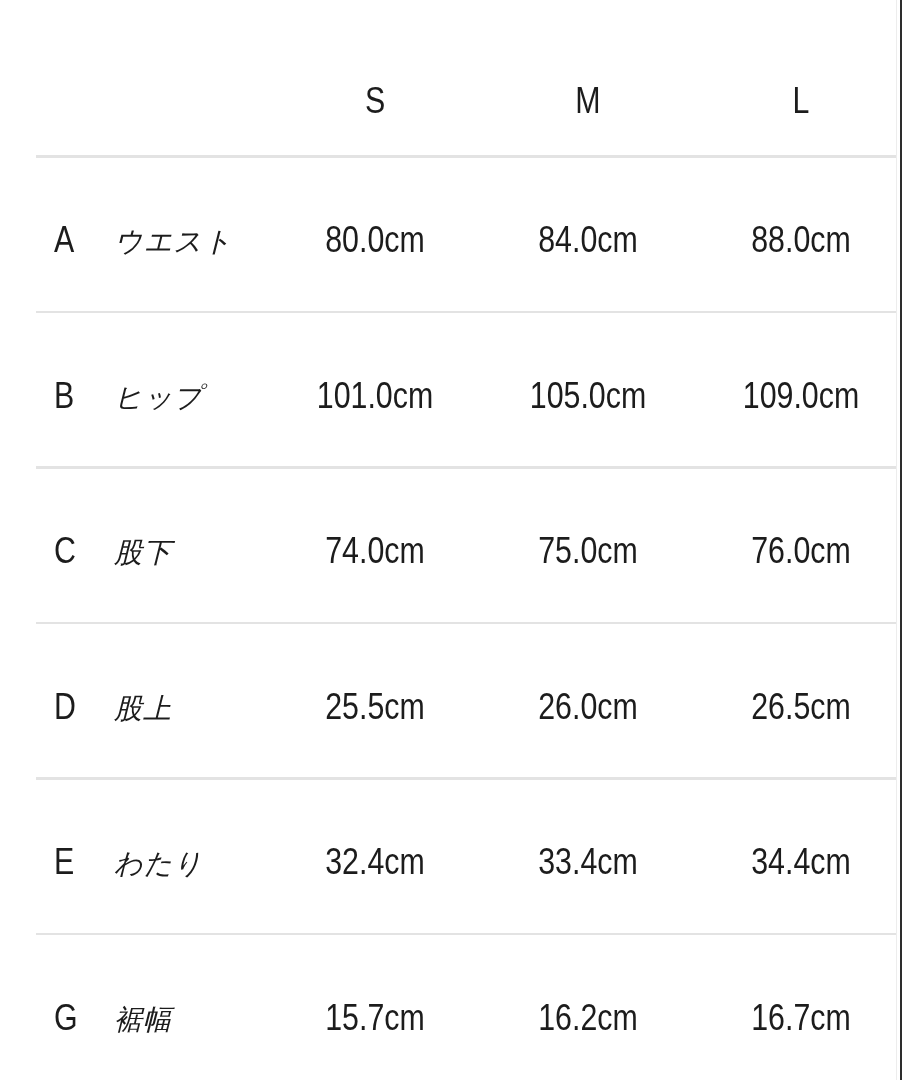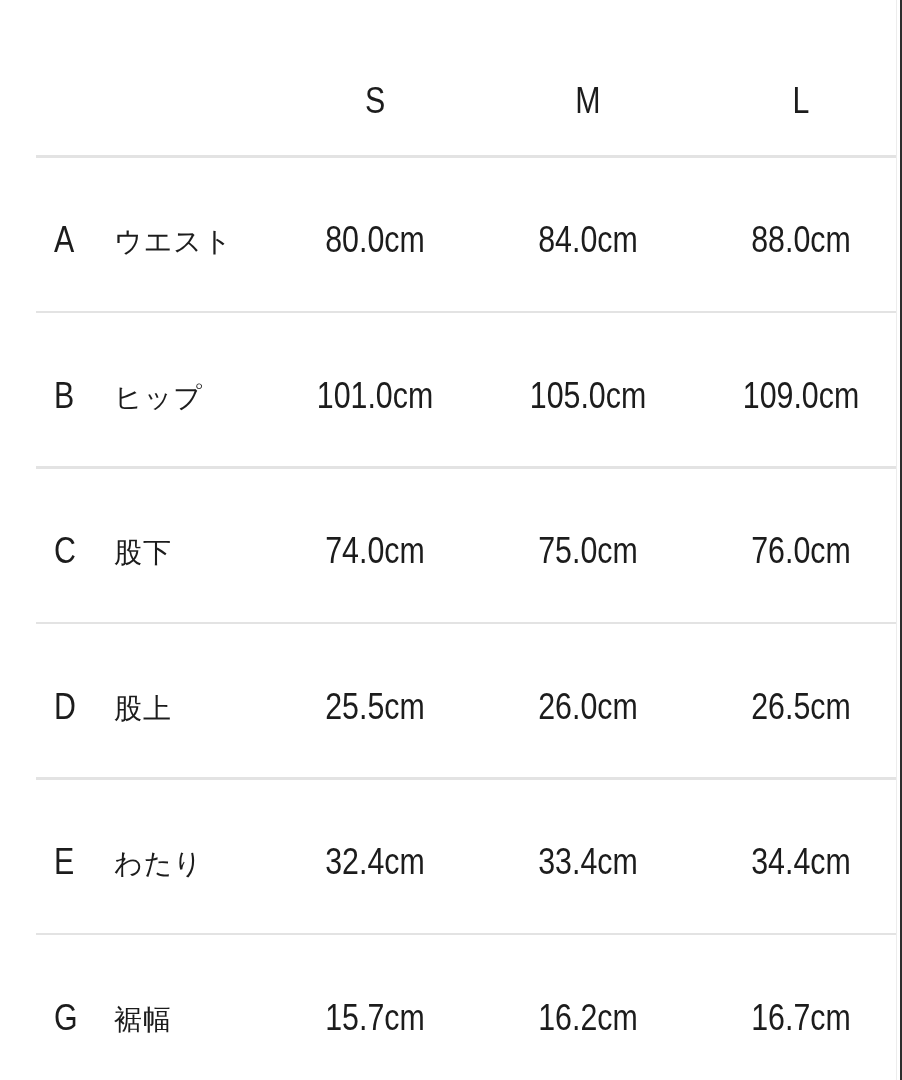--- a/index.html
+++ b/index.html
@@ -45,20 +45,21 @@
     font-size: 37px;
     line-height: 1;
     white-space: nowrap;
   }
   .header-row .cell { top: 82px; }
   .row .cell { top: 66px; }
   .row .label {
     top: 73px;
     font-size: 28px;
     letter-spacing: 1px;
+    font-style: italic;
   }
   .letter {
     left: 54px;
     transform-origin: left center;
   }
   .label { left: 114px; }
   .colcell {
     width: 220px;
     text-align: center;
   }

